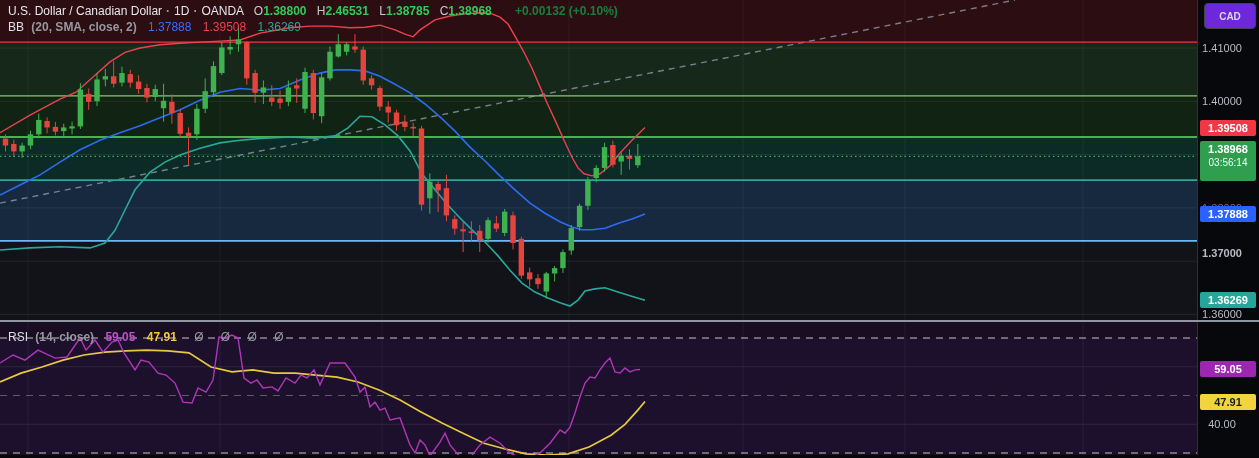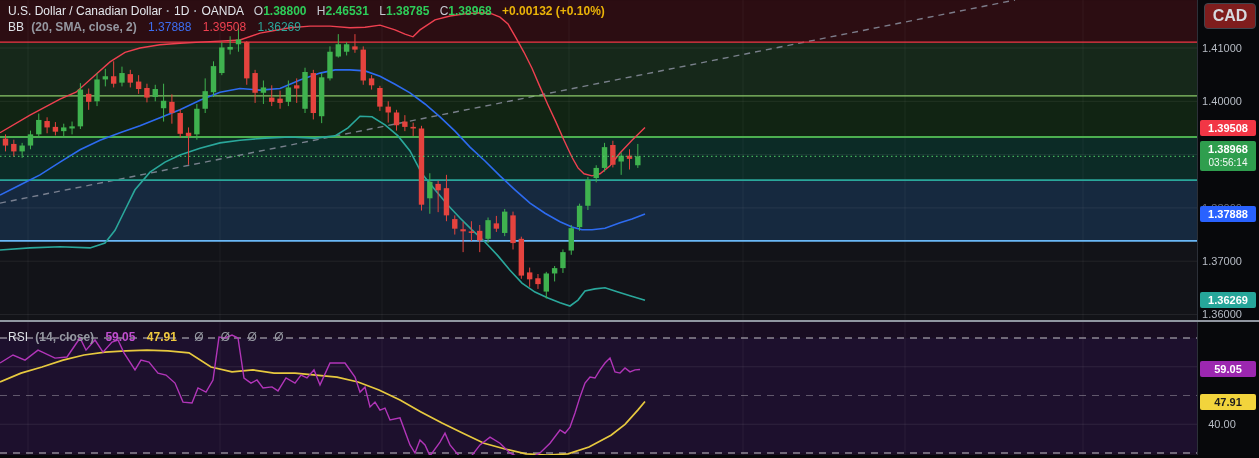--- a/index.html
+++ b/index.html
@@ -9,31 +9,31 @@
   #price-svg{top:0;}
   #rsi-svg{top:322px;background:#190d22;}
   .separator{position:absolute;left:0;top:320px;width:1259px;height:2px;background:#9096a0;z-index:6;}
   .bottom-strip{position:absolute;left:0;top:455px;width:1259px;height:3px;background:#060709;z-index:6;}
   .axis{position:absolute;left:1197px;top:0;width:62px;height:458px;background:#07080b;
         border-left:1px solid #2c3038;z-index:5;}
   .axis .tick{position:absolute;left:0;width:48px;text-align:center;font-size:11px;color:#b7bcc5;line-height:14px;}
   .axis .tick.dim{color:#6f737c;z-index:1;}
   .axis .badge{position:absolute;left:2px;width:56px;text-align:center;font-size:11px;font-weight:700;
         color:#fff;border-radius:2px;line-height:16px;z-index:3;}
-  .axis .badge .cd{font-weight:400;font-size:10px;line-height:12px;padding-bottom:2px;opacity:.95;}
-  .cad-btn{position:absolute;left:1204px;top:3px;width:50px;height:24px;background:#7f1d1d;
-        border:1px solid #40444d;border-radius:4px;color:#d6dae0;font-size:16px;font-weight:700;
+  .axis .badge .cd{font-weight:400;font-size:10px;line-height:12px;padding-bottom:12px;opacity:.95;}
+  .cad-btn{position:absolute;left:1204px;top:3px;width:50px;height:24px;background:#6d28d9;
+        border:1px solid #40444d;border-radius:4px;color:#d6dae0;font-size:10px;font-weight:700;
         display:flex;align-items:center;justify-content:center;z-index:7;cursor:pointer;}
   .legend{position:absolute;left:8px;z-index:4;white-space:nowrap;font-size:12px;color:#dde1e6;}
   .legend-row{height:16px;line-height:16px;}
   .legend .t{font-weight:400;color:#e4e7ec;}
   .legend .dot{color:#9a9ea8;font-weight:700;margin:0 4px;}
   .legend .k{color:#c6cad2;margin-left:7px;}
   .legend .v{color:#2ecc59;font-weight:700;}
-  .legend .chg{color:#eab308;font-weight:700;margin-left:7px;}
+  .legend .chg{color:#15803d;font-weight:700;margin-left:20px;}
   .legend .dim{color:#9598a1;font-weight:700;margin-left:4px;}
   .legend .bb-basis{color:#3d6df0;margin-left:8px;font-weight:400;}
   .legend .bb-upper{color:#ef4050;margin-left:8px;font-weight:400;}
   .legend .bb-lower{color:#2aa79b;margin-left:8px;font-weight:400;}
   .legend .rsi-v{color:#c04ecf;margin-left:8px;font-weight:700;}
   .legend .rsi-ma{color:#efc93f;margin-left:8px;font-weight:700;}
   .legend .ghost{color:#9598a1;margin-left:14px;font-weight:400;cursor:pointer;}
 </style>
 </head>
 <body>
@@ -274,21 +274,21 @@
       <span class="ghost">Ø</span>
       <span class="ghost">Ø</span>
     </div>
   </div>
 
   <div class="separator"></div>
   <div class="axis" id="axis">
       <div class="tick" style="top: 41px;">1.41000</div>
       <div class="tick" style="top: 94px;">1.40000</div>
       <div class="tick dim" style="top: 201px;">1.38000</div>
-      <div class="tick" style="top: 254px;">1.37000</div>
+      <div class="tick" style="top: 246px; font-weight: bold;">1.37000</div>
       <div class="tick" style="top: 307px;">1.36000</div>
       <div class="tick" style="top: 417px;">40.00</div>
       <div class="badge" style="top: 120px; background: rgb(242, 54, 69); color: rgb(255, 255, 255);">1.39508</div>
       <div class="badge" style="top: 141px; background: rgb(47, 158, 78); color: rgb(255, 255, 255);">1.38968<div class="cd">03:56:14</div></div>
       <div class="badge" style="top: 206px; background: rgb(41, 98, 255); color: rgb(255, 255, 255);">1.37888</div>
       <div class="badge" style="top: 292px; background: rgb(38, 166, 154); color: rgb(255, 255, 255);">1.36269</div>
       <div class="badge" style="top: 361px; background: rgb(156, 39, 176); color: rgb(255, 255, 255);">59.05</div>
       <div class="badge" style="top: 394px; background: rgb(242, 212, 60); color: rgb(28, 28, 28);">47.91</div>
     </div>
   <div class="cad-btn">CAD</div>

